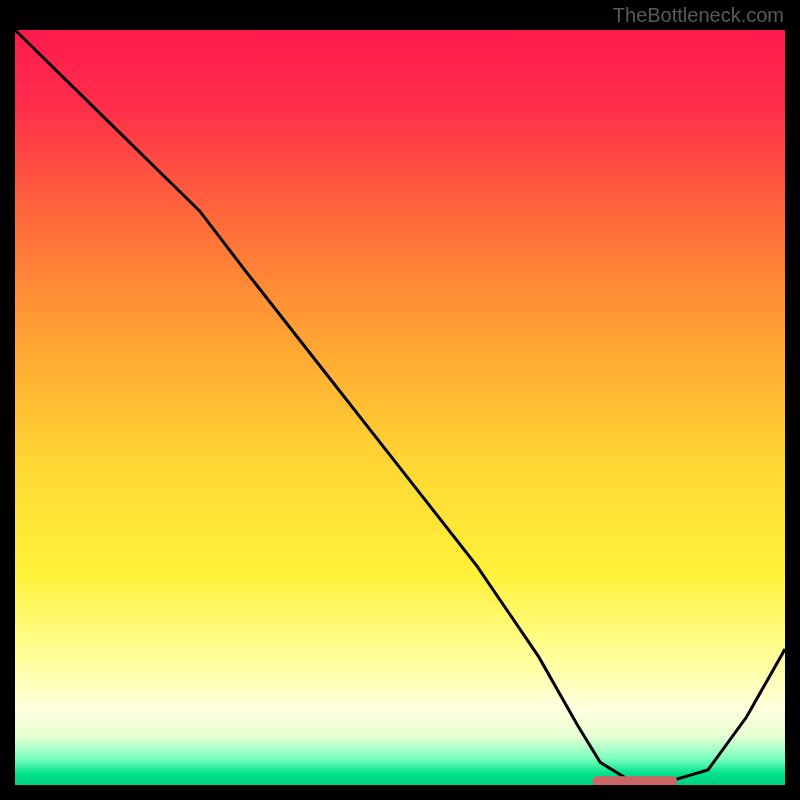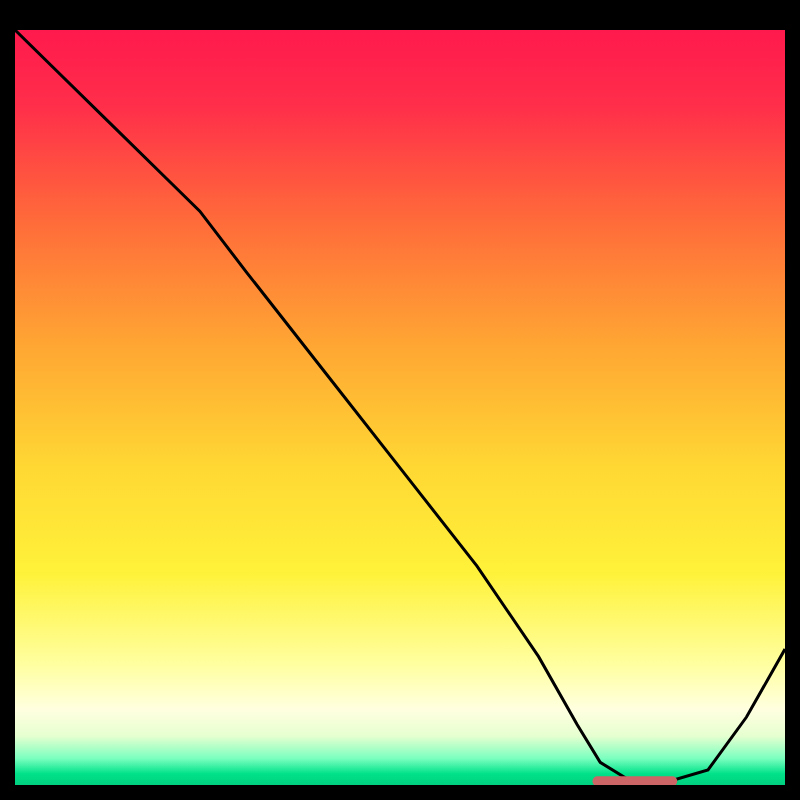--- a/index.html
+++ b/index.html
@@ -45,20 +45,21 @@
   }
   svg {
     display: block;
   }
 </style>
 </head>
 <body>
 
 <div class="frame">
 
+  <div class="watermark">TheBottleneck.com</div>
 
   <div class="plot-outer">
     <svg class="plot" width="770" height="755" viewBox="0 0 770 755" preserveAspectRatio="none">
       <defs>
         <linearGradient id="bg-grad" x1="0" y1="0" x2="0" y2="1">
             <stop offset="0.00%" stop-color="#ff1a4d"></stop>
             <stop offset="10.00%" stop-color="#ff2e4a"></stop>
             <stop offset="25.00%" stop-color="#ff6a3a"></stop>
             <stop offset="42.00%" stop-color="#ffa733"></stop>
             <stop offset="58.00%" stop-color="#ffd833"></stop>

